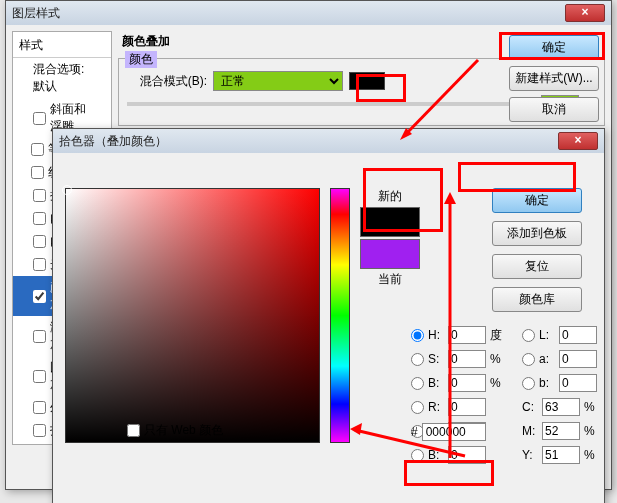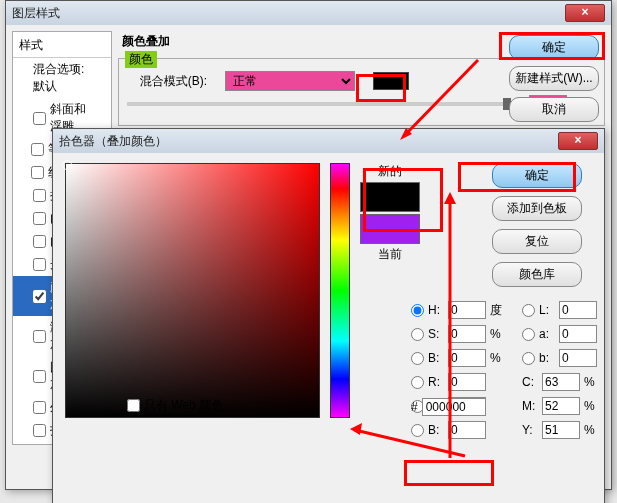--- a/index.html
+++ b/index.html
@@ -14,34 +14,34 @@
 .main-body { display: flex; padding: 6px; gap: 6px; }
 .style-list { width: 100px; border: 1px solid #aaa; background: #fff; padding: 2px 0; }
 .style-item { padding: 3px 20px; display: flex; align-items: center; gap: 4px; }
 .style-item input { width: 13px; height: 13px; }
 .style-item.sel { background: #2a6ac0; color: #fff; }
 .style-item.sel input { accent-color: #fff; }
 .style-head { padding: 3px 6px; border-bottom: 1px solid #ccc; }
 
 .overlay-panel { flex: 1; }
 .fieldset { border: 1px solid #aaa; padding: 8px; position: relative; margin-top: 6px; }
-.legend { position: absolute; top: -8px; left: 6px; background: #84cc16; padding: 0 4px; }
-.row { display: flex; align-items: center; gap: 18px; margin: 4px 0; }
+.legend { position: absolute; top: -8px; left: 6px; background: #c4b5fd; padding: 0 4px; }
+.row { display: flex; align-items: center; gap: 6px; margin: 4px 0; }
 .row label { width: 80px; text-align: right; }
-.row select, .row input[type=text] { border: 1px solid #888; padding: 1px 3px; background: #ec4899; }
+.row select, .row input[type=text] { border: 1px solid #888; padding: 1px 3px; background: #84cc16; }
 .slider { flex: 1; height: 4px; background: #ccc; position: relative; }
 .slider .thumb { position: absolute; right: 0; top: -4px; width: 8px; height: 12px; background: #666; }
 .swatch { width: 36px; height: 18px; background: #000; border: 1px solid #444; }
 
-.btn { background: linear-gradient(#f8f8f8, #e0e0e0); border: 1px solid #888; border-radius: 10px; padding: 3px 0; width: 90px; text-align: center; cursor: pointer; }
+.btn { background: linear-gradient(#f8f8f8, #e0e0e0); border: 1px solid #888; border-radius: 3px; padding: 3px 0; width: 90px; text-align: center; cursor: pointer; }
 .btn.primary { background: linear-gradient(#c8e8ff, #90c8f0); border: 1px solid #3080c0; }
 .right-buttons { position: absolute; right: 12px; top: 34px; display: flex; flex-direction: column; gap: 6px; }
 
 .picker-dialog { left: 52px; top: 128px; width: 553px; height: 448px; }
-.picker-body { padding: 10px 12px; display: flex; gap: 10px; position: relative; }
+.picker-body { padding: 10px 12px; display: flex; gap: 10px; position: relative; margin-top: 25px; }
 .color-area { width: 255px; height: 255px; background: linear-gradient(to top, #000, rgba(0,0,0,0)), linear-gradient(to right, #fff, #f00); border: 1px solid #333; position: relative; }
 .color-area .cursor { position: absolute; left: -4px; top: -4px; width: 10px; height: 10px; border: 1px solid #fff; border-radius: 50%; }
 .hue-bar { width: 20px; height: 255px; background: linear-gradient(to bottom, #f0f, #f00 10%, #ff0 30%, #0f0 50%, #0ff 70%, #00f 85%, #f0f); border: 1px solid #333; }
 .preview-col { display: flex; flex-direction: column; align-items: center; gap: 2px; }
 .preview-box { width: 60px; height: 30px; border: 1px solid #666; }
 .picker-buttons { position: absolute; right: 12px; top: 10px; display: flex; flex-direction: column; gap: 8px; width: 100px; }
 
 .color-values { position: absolute; left: 358px; top: 148px; display: grid; grid-template-columns: auto auto; gap: 6px 20px; }
 .cv-row { display: flex; align-items: center; gap: 4px; }
 .cv-row input[type=radio] { margin: 0; }

